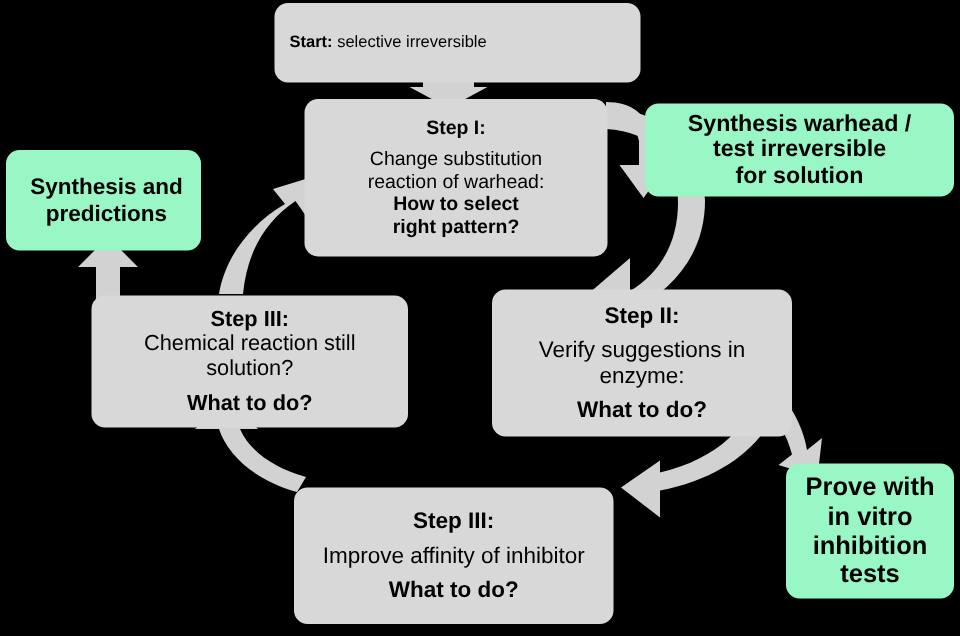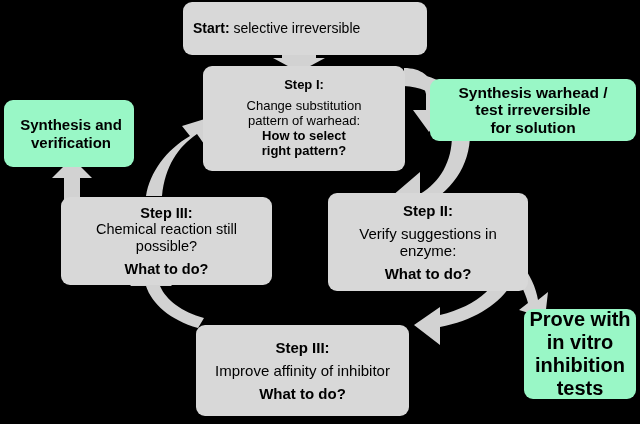--- a/index.html
+++ b/index.html
@@ -40,29 +40,29 @@
   }
   .green {
     background: #99f7c6;
   }
   .ln { display: block; white-space: nowrap; }
   .b { font-weight: bold; }
   .r { font-weight: normal; }
   .gap { height: 6px; }
 
   
-  #node-start   { left: 183px; top: 2px;   width: 244px; height: 53px;  font-size: 14px; align-items: flex-start; text-align: left; padding-left: 10px; }
+  #node-start   { left: 183px; top: 2px;   width: 244px; height: 53px;  font-size: 11px; align-items: flex-start; text-align: left; padding-left: 10px; }
   #node-start .ln { text-align: left; }
   #node-step1   { left: 203px; top: 66px;  width: 202px; height: 105px; font-size: 13px; }
   #node-step2   { left: 328px; top: 193px; width: 200px; height: 98px;  font-size: 15px; }
   #node-step3l  { left: 61px;  top: 197px; width: 211px; height: 88px;  font-size: 14.5px; }
   #node-step3b  { left: 196px; top: 325px; width: 213px; height: 91px;  font-size: 15px; }
   #node-green-left   { left: 4px;   top: 100px; width: 130px; height: 67px; font-size: 15px; padding-left: 10px; }
-  #node-green-right  { left: 430px; top: 79px;  width: 206px; height: 62px; font-size: 15.5px; }
-  #node-green-bottom { left: 524px; top: 309px; width: 112px; height: 90px; font-size: 20px; }
+  #node-green-right  { left: 430px; top: 69px;  width: 206px; height: 62px; font-size: 15.5px; }
+  #node-green-bottom { left: 524px; top: 309px; width: 112px; height: 90px; font-size: 17px; }
 </style>
 </head>
 <body>
 
 <div id="canvas">
 
   <svg id="arrows" viewBox="0 0 640 424" xmlns="http://www.w3.org/2000/svg">
 
     <g fill="#d2d2d2">
       <path d="M 282 50 L 316 50 L 316 58 L 325 58 L 299 72 L 273 58 L 282 58 Z"></path>
@@ -146,53 +146,53 @@
   <div class="node gray" id="node-start">
     <span class="ln">
       <b class="b">Start:</b><span class="r">  selective irreversible</span>
     </span>
   </div>
 
   <div class="node gray" id="node-step1">
     <span class="ln b">Step I:</span>
     <span class="gap"></span>
     <span class="ln r">Change substitution</span>
-    <span class="ln r">pattern of warhead:</span>
+    <span class="ln r">reaction of warhead:</span>
     <span class="ln b">How to select</span>
     <span class="ln b">right pattern?</span>
   </div>
 
   <div class="node gray" id="node-step2">
     <span class="ln b">Step II:</span>
     <span class="gap"></span>
     <span class="ln r">Verify suggestions in</span>
     <span class="ln r">enzyme:</span>
     <span class="gap"></span>
     <span class="ln b">What to do?</span>
   </div>
 
   <div class="node gray" id="node-step3l">
     <span class="ln b">Step III:</span>
     <span class="ln r">Chemical reaction still</span>
-    <span class="ln r">possible?</span>
+    <span class="ln r">solution?</span>
     <span class="gap"></span>
     <span class="ln b">What to do?</span>
   </div>
 
   <div class="node gray" id="node-step3b">
     <span class="ln b">Step III:</span>
     <span class="gap"></span>
     <span class="ln r">Improve affinity of inhibitor</span>
     <span class="gap"></span>
     <span class="ln b">What to do?</span>
   </div>
 
   <div class="node green" id="node-green-left">
     <span class="ln b">Synthesis and</span>
-    <span class="ln b">verification</span>
+    <span class="ln b">predictions</span>
   </div>
 
   <div class="node green" id="node-green-right">
     <span class="ln b">Synthesis warhead /</span>
     <span class="ln b">test irreversible</span>
     <span class="ln b">for solution</span>
   </div>
 
   <div class="node green" id="node-green-bottom">
     <span class="ln b">Prove with</span>

